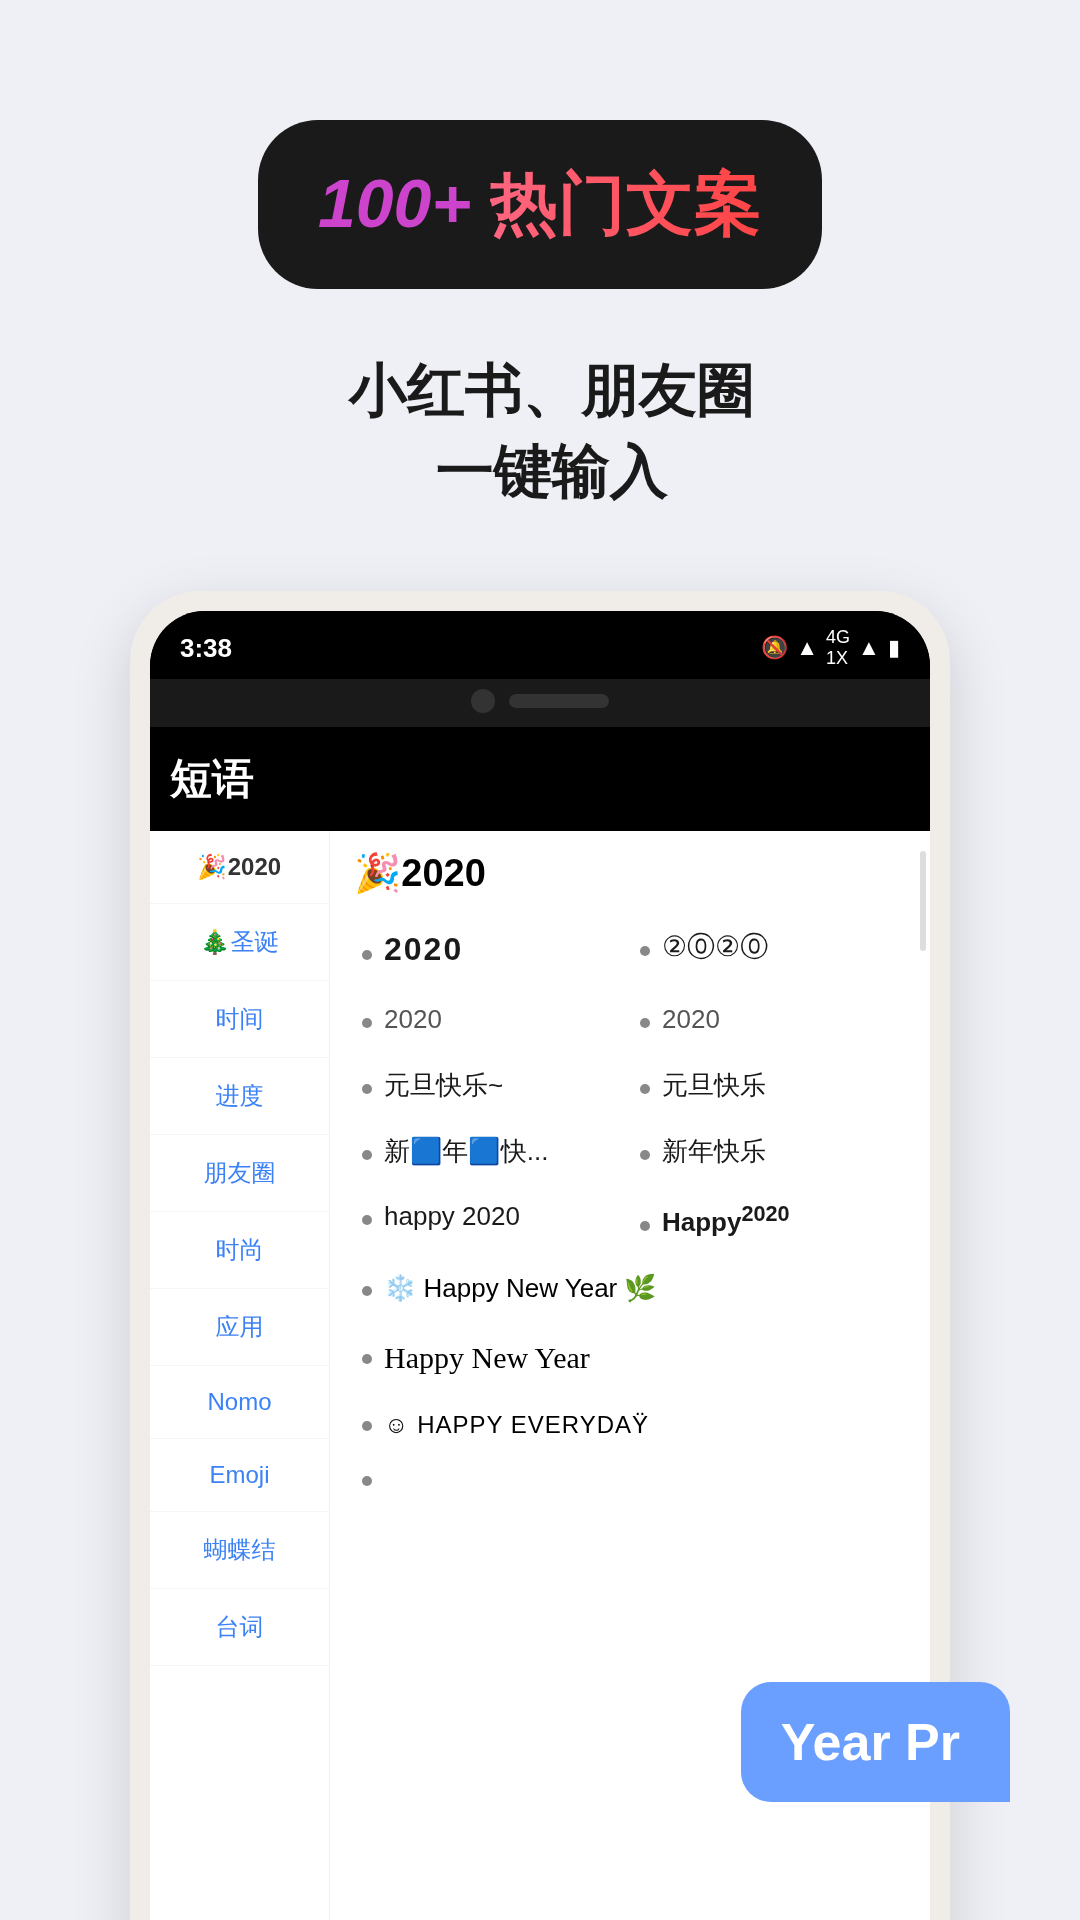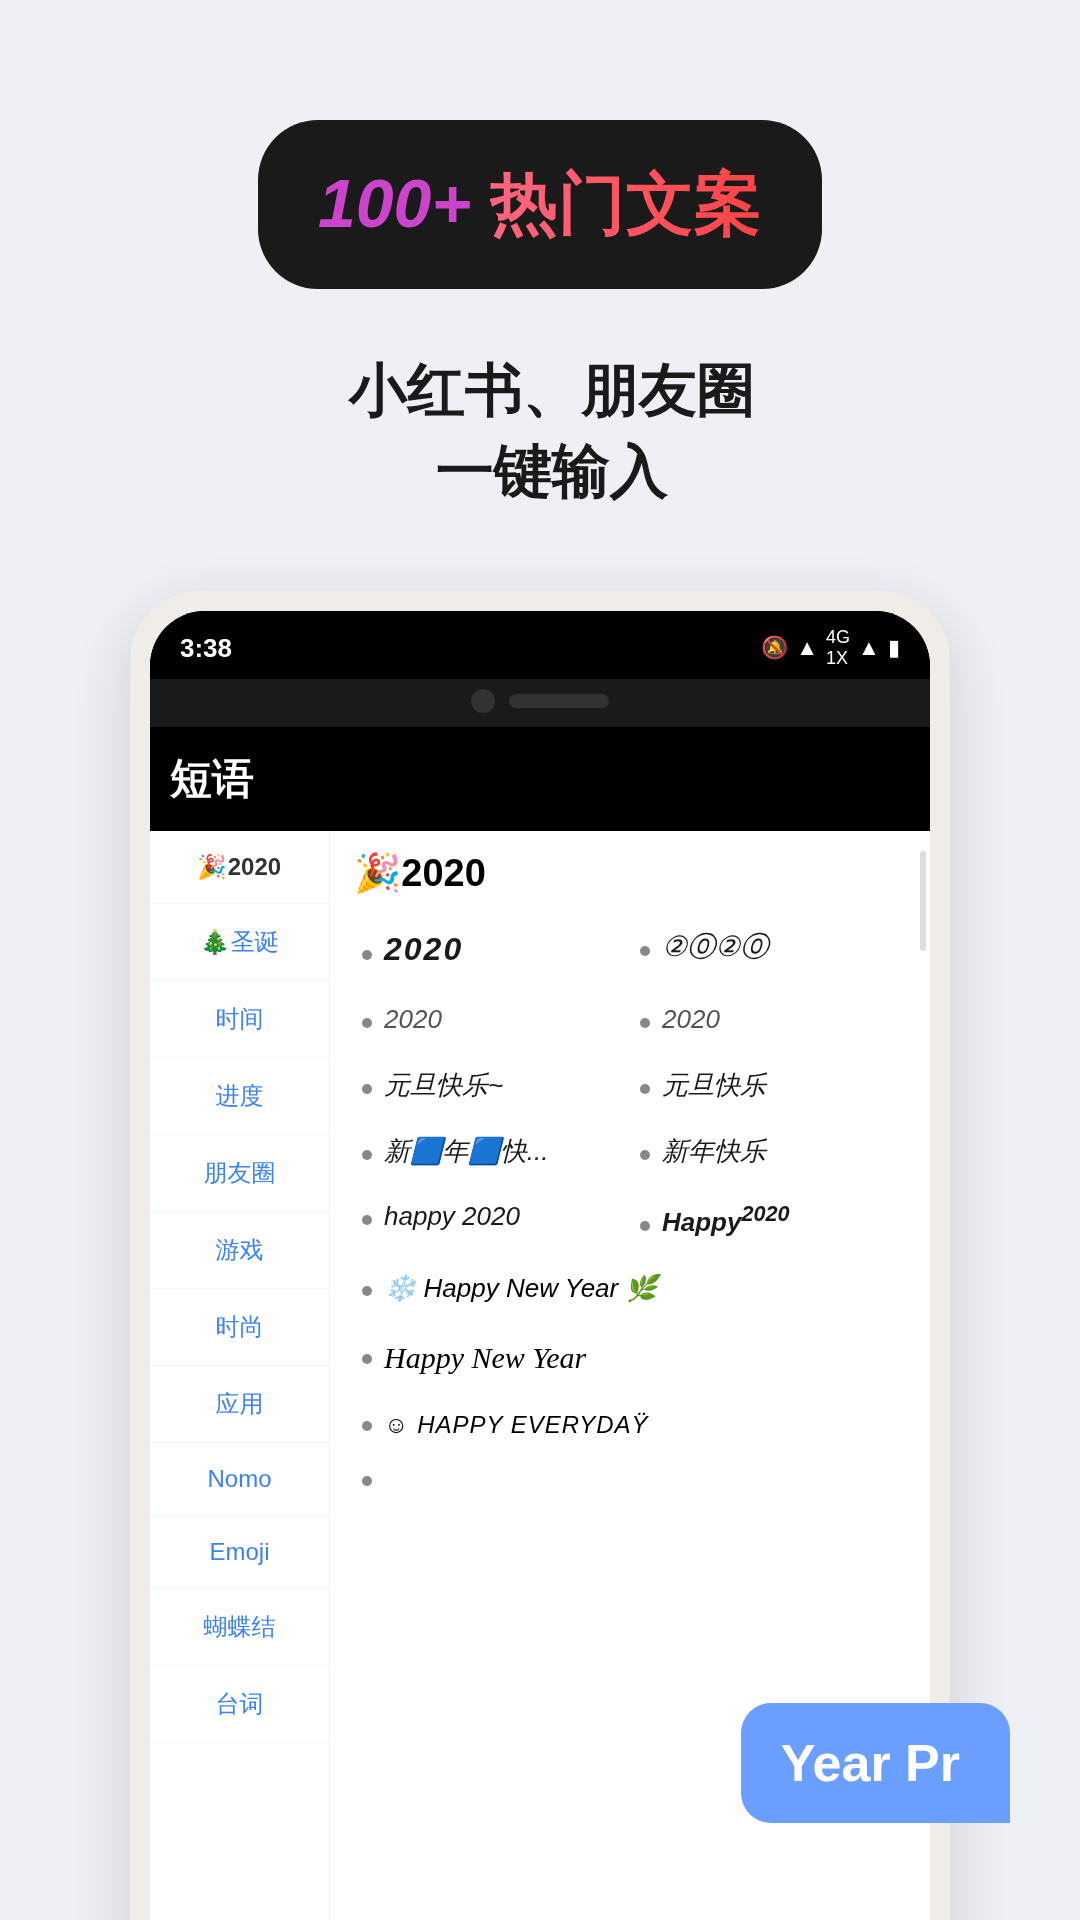--- a/index.html
+++ b/index.html
@@ -196,21 +196,20 @@
       border-radius: 50%;
       background: #888;
       margin-right: 12px;
       flex-shrink: 0;
       margin-top: 4px;
     }
 
     .item-text {
       font-size: 26px;
       line-height: 1.3;
-      font-style: italic;
     }
 
     .item-text.styled-2020 {
       font-size: 32px;
       font-weight: 700;
       letter-spacing: 2px;
     }
 
     .item-text.circled-2020 {
       font-size: 28px;
@@ -261,21 +260,21 @@
       width: 6px;
       height: 100px;
       background: #ddd;
       border-radius: 3px;
     }
 
     
     .speech-bubble {
       position: absolute;
       right: -60px;
-      bottom: 188px;
+      bottom: 209px;
       background: #6b9fff;
       border-radius: 30px 30px 0 30px;
       padding: 30px 50px 30px 40px;
       color: #fff;
       font-size: 52px;
       font-weight: 700;
       white-space: nowrap;
       z-index: 10;
     }
   </style>
@@ -319,21 +318,20 @@
       </div>
 
       <div class="app-content">
 
         <div class="sidebar">
           <div class="sidebar-item active">🎉2020</div>
           <div class="sidebar-item">🎄圣诞</div>
           <div class="sidebar-item">时间</div>
           <div class="sidebar-item">进度</div>
           <div class="sidebar-item">朋友圈</div>
-          <div class="sidebar-item">游戏</div>
           <div class="sidebar-item">时尚</div>
           <div class="sidebar-item">应用</div>
           <div class="sidebar-item">Nomo</div>
           <div class="sidebar-item">Emoji</div>
           <div class="sidebar-item">蝴蝶结</div>
           <div class="sidebar-item">台词</div>
         </div>
 
         <div class="main-content">
 

